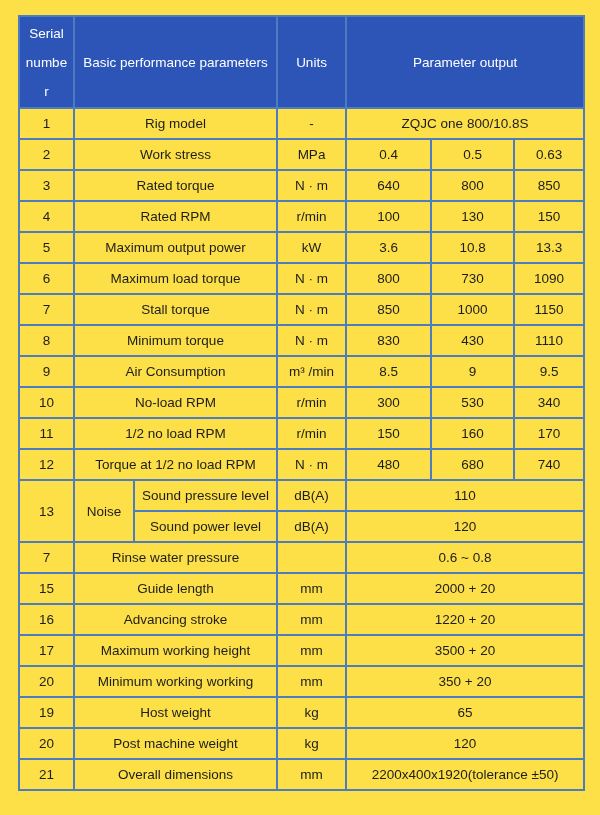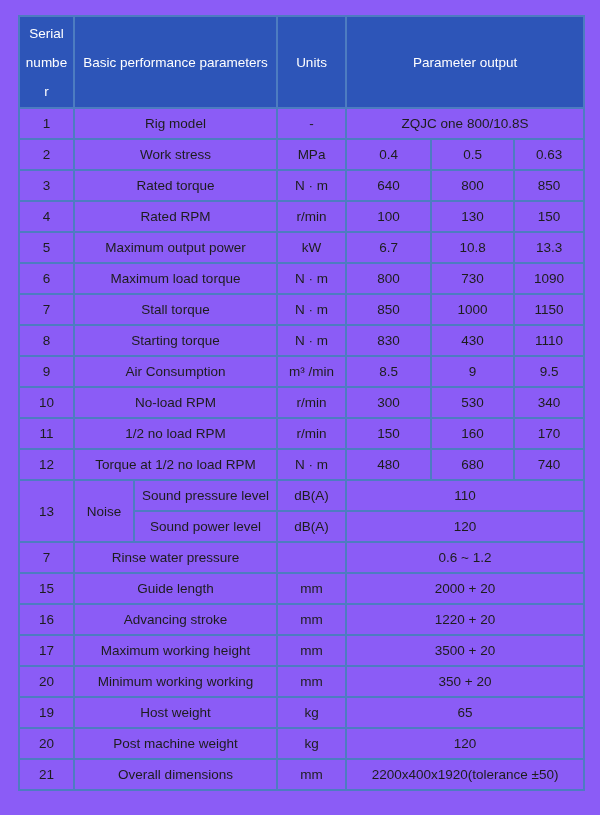--- a/index.html
+++ b/index.html
@@ -1,19 +1,19 @@
 <!DOCTYPE html>
 <html><head>
 <meta charset="utf-8">
 <style>
   html,body{margin:0;padding:0;background:#ffffff;}
   .page{
     position:relative;
     width:600px;height:815px;
-    background:#8b5cf6;
+    background:#fde047;
     font-family:"Liberation Sans", sans-serif;
     overflow:hidden;
   }
   table.spec{
     position:absolute;left:18px;top:15px;
     width:565px;
     border-collapse:collapse;
     table-layout:fixed;
     color:#1d1d1d;
   }
@@ -90,21 +90,21 @@
         <td colspan="2">Rated RPM</td>
         <td>r/min</td>
         <td>100</td>
         <td>130</td>
         <td>150</td>
       </tr>
       <tr>
         <td>5</td>
         <td colspan="2">Maximum output power</td>
         <td>kW</td>
-        <td>6.7</td>
+        <td>3.6</td>
         <td>10.8</td>
         <td>13.3</td>
       </tr>
       <tr>
         <td>6</td>
         <td colspan="2">Maximum load torque</td>
         <td>N · m</td>
         <td>800</td>
         <td>730</td>
         <td>1090</td>
@@ -112,21 +112,21 @@
       <tr>
         <td>7</td>
         <td colspan="2">Stall torque</td>
         <td>N · m</td>
         <td>850</td>
         <td>1000</td>
         <td>1150</td>
       </tr>
       <tr>
         <td>8</td>
-        <td colspan="2">Starting torque</td>
+        <td colspan="2">Minimum torque</td>
         <td>N · m</td>
         <td>830</td>
         <td>430</td>
         <td>1110</td>
       </tr>
       <tr>
         <td>9</td>
         <td colspan="2">Air Consumption</td>
         <td>m³ /min</td>
         <td>8.5</td>
@@ -166,21 +166,21 @@
       </tr>
       <tr>
         <td>Sound power level</td>
         <td>dB(A)</td>
         <td colspan="3">120</td>
       </tr>
       <tr>
         <td>7</td>
         <td colspan="2">Rinse water pressure</td>
         <td></td>
-        <td colspan="3">0.6 ~ 1.2</td>
+        <td colspan="3">0.6 ~ 0.8</td>
       </tr>
       <tr>
         <td>15</td>
         <td colspan="2">Guide length</td>
         <td>mm</td>
         <td colspan="3">2000 + 20</td>
       </tr>
       <tr>
         <td>16</td>
         <td colspan="2">Advancing stroke</td>

